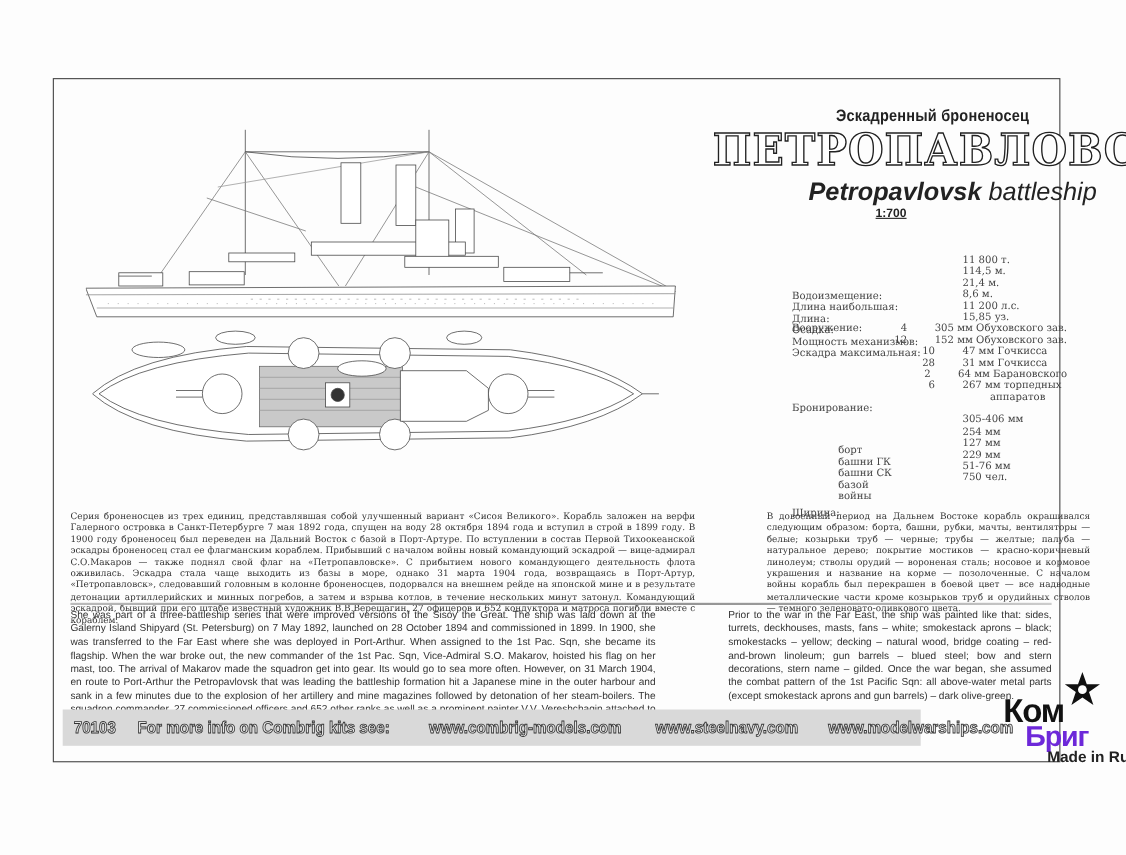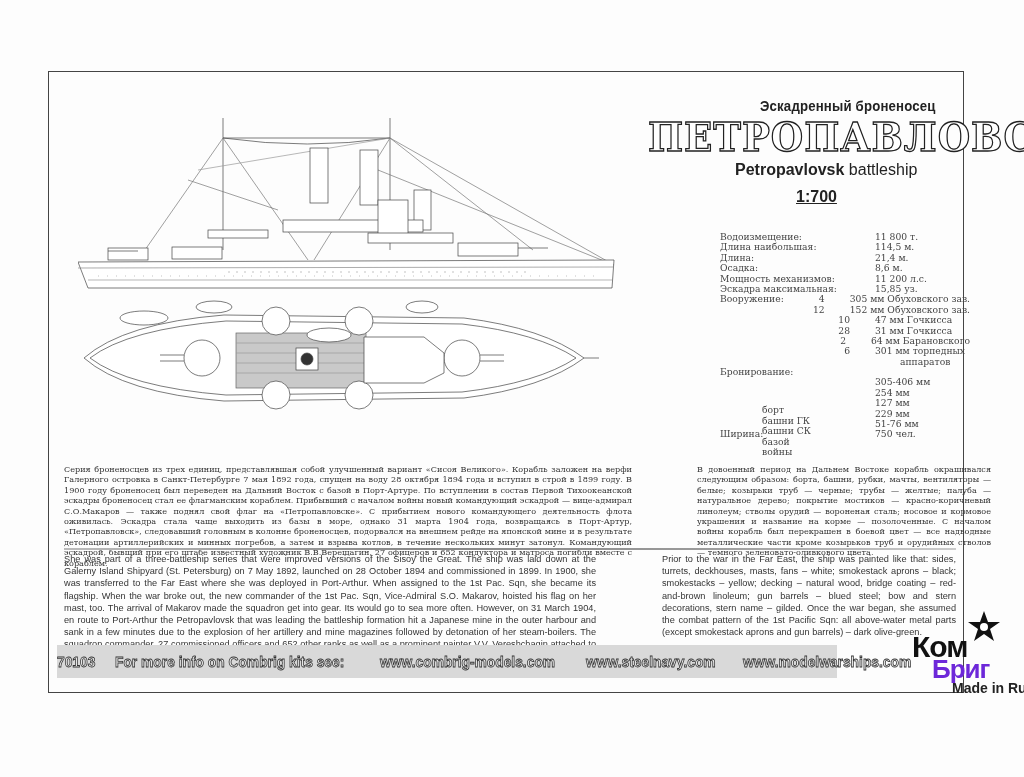--- a/index.html
+++ b/index.html
@@ -2,39 +2,39 @@
 <html><head>
 <meta charset="utf-8">
 <style>
   html, body { margin:0; padding:0; background:#fdfdfd; }
   body { width:1024px; height:777px; position:relative; overflow:hidden; font-family:"Liberation Sans", sans-serif; color:#222; }
   .frame { position:absolute; left:48px; top:71px; width:916px; height:622px; border:1.5px solid #444; box-sizing:border-box; }
   .abs { position:absolute; }
   .subtitle-ru { left:760px; top:97px; font-family:"Liberation Sans", sans-serif; font-size:15px; font-weight:bold; letter-spacing:0.2px; color:#222; transform:scaleX(0.88); transform-origin:left top; }
   .title-ru { left:648px; top:113px; font-family:"DejaVu Serif", serif; font-size:40px; font-weight:bold; letter-spacing:1px; color:#fff;
      -webkit-text-stroke:1.3px #222; text-shadow:0 0 0 #222; transform:scaleX(0.93); transform-origin:left top; }
-  .title-en { left:735px; top:161px; font-size:16px; color:#222; }
+  .title-en { left:735px; top:161px; font-size:23px; color:#222;font-style:italic; }
   .title-en b { font-weight:bold; }
-  .scale { left:796px; top:188px; font-size:16px; font-weight:bold; text-decoration:underline; color:#222; }
+  .scale { left:796px; top:188px; font-size:11px; font-weight:bold; text-decoration:underline; color:#222; }
   .specs { left:720px; top:232px; width:250px; font-family:"DejaVu Serif", serif; font-size:9.2px; line-height:10.4px; color:#444; }
   .spec-row { display:flex; height:10.4px; }
   .spec-label { width:90px; white-space:nowrap; }
   .spec-count { width:40px; text-align:right; padding-right:25px; box-sizing:content-box; }
   .spec-value { white-space:nowrap; }
-  .spec-row.main .spec-label { width:155px; }
+  .spec-row.main .spec-label { width:155px;margin-top:33px; }
   .spec-row.armor .spec-label { padding-left:42px; width:113px;margin-top:28px; }
   .spec-cont { padding-left:180px; }
   .ru-para { font-family:"DejaVu Serif", serif; font-size:8.1px; line-height:10.4px; color:#333; text-align:justify; }
   .ru-left { left:64px; top:464px; width:568px; }
   .ru-right { left:662px; top:464px; width:294px;margin-left:35px; }
   .divider { left:64px; top:548px; width:892px; height:2px; background:linear-gradient(90deg,#bbb,#888 40%,#999 70%,#ccc); }
   .en-para { font-size:9.2px; line-height:12.2px; color:#333; text-align:justify; }
   .en-left { left:64px; top:553px; width:532px; }
   .en-right { left:662px; top:553px; width:294px; }
-  .banner { left:57px; top:645px; width:780px; height:33px; background:#d9d9d9; display:flex; align-items:center; padding-left:0; box-sizing:border-box; gap:16px; }
+  .banner { left:57px; top:645px; width:780px; height:33px; background:#d9d9d9; display:flex; align-items:center; padding-left:10px; box-sizing:border-box; gap:16px; }
   .banner span { font-family:"Liberation Sans", sans-serif; font-weight:bold; font-size:15px; color:#e6e6e6; -webkit-text-stroke:0.8px #333; letter-spacing:0px; transform:scaleX(0.92); transform-origin:left center; white-space:nowrap; }
   .logo { left:908px; top:612px; width:100px; height:80px; }
   .logo .kom { position:absolute; left:4px; top:18px; font-size:30px; font-weight:bold; color:#111; letter-spacing:-1px; }
   .logo .brig { position:absolute; left:24px; top:42px; font-size:26px; font-weight:bold; color:#6d28d9; letter-spacing:-1px; }
   .logo .made { position:absolute; left:44px; top:68px; font-size:14px; font-weight:bold; color:#222; white-space:nowrap; }
   .logo .star { position:absolute; left:58px; top:-2px; }
   svg { display:block; }
 </style>
 </head>
 <body>
@@ -168,21 +168,21 @@
       <span class="spec-value">31 мм Гочкисса</span>
     </div>
   <div class="spec-row">
       <span class="spec-label"></span>
       <span class="spec-count">2</span>
       <span class="spec-value">64 мм Барановского</span>
     </div>
   <div class="spec-row">
       <span class="spec-label"></span>
       <span class="spec-count">6</span>
-      <span class="spec-value">301 мм торпедных</span>
+      <span class="spec-value">267 мм торпедных</span>
     </div>
   <div class="spec-row">
       <span class="spec-cont">аппаратов</span>
     </div>
   <div class="spec-row">
       <span class="spec-label">Бронирование:</span>
     </div>
   <div class="spec-row armor">
       <span class="spec-label">борт</span>
       <span class="spec-value">305-406 мм</span>

